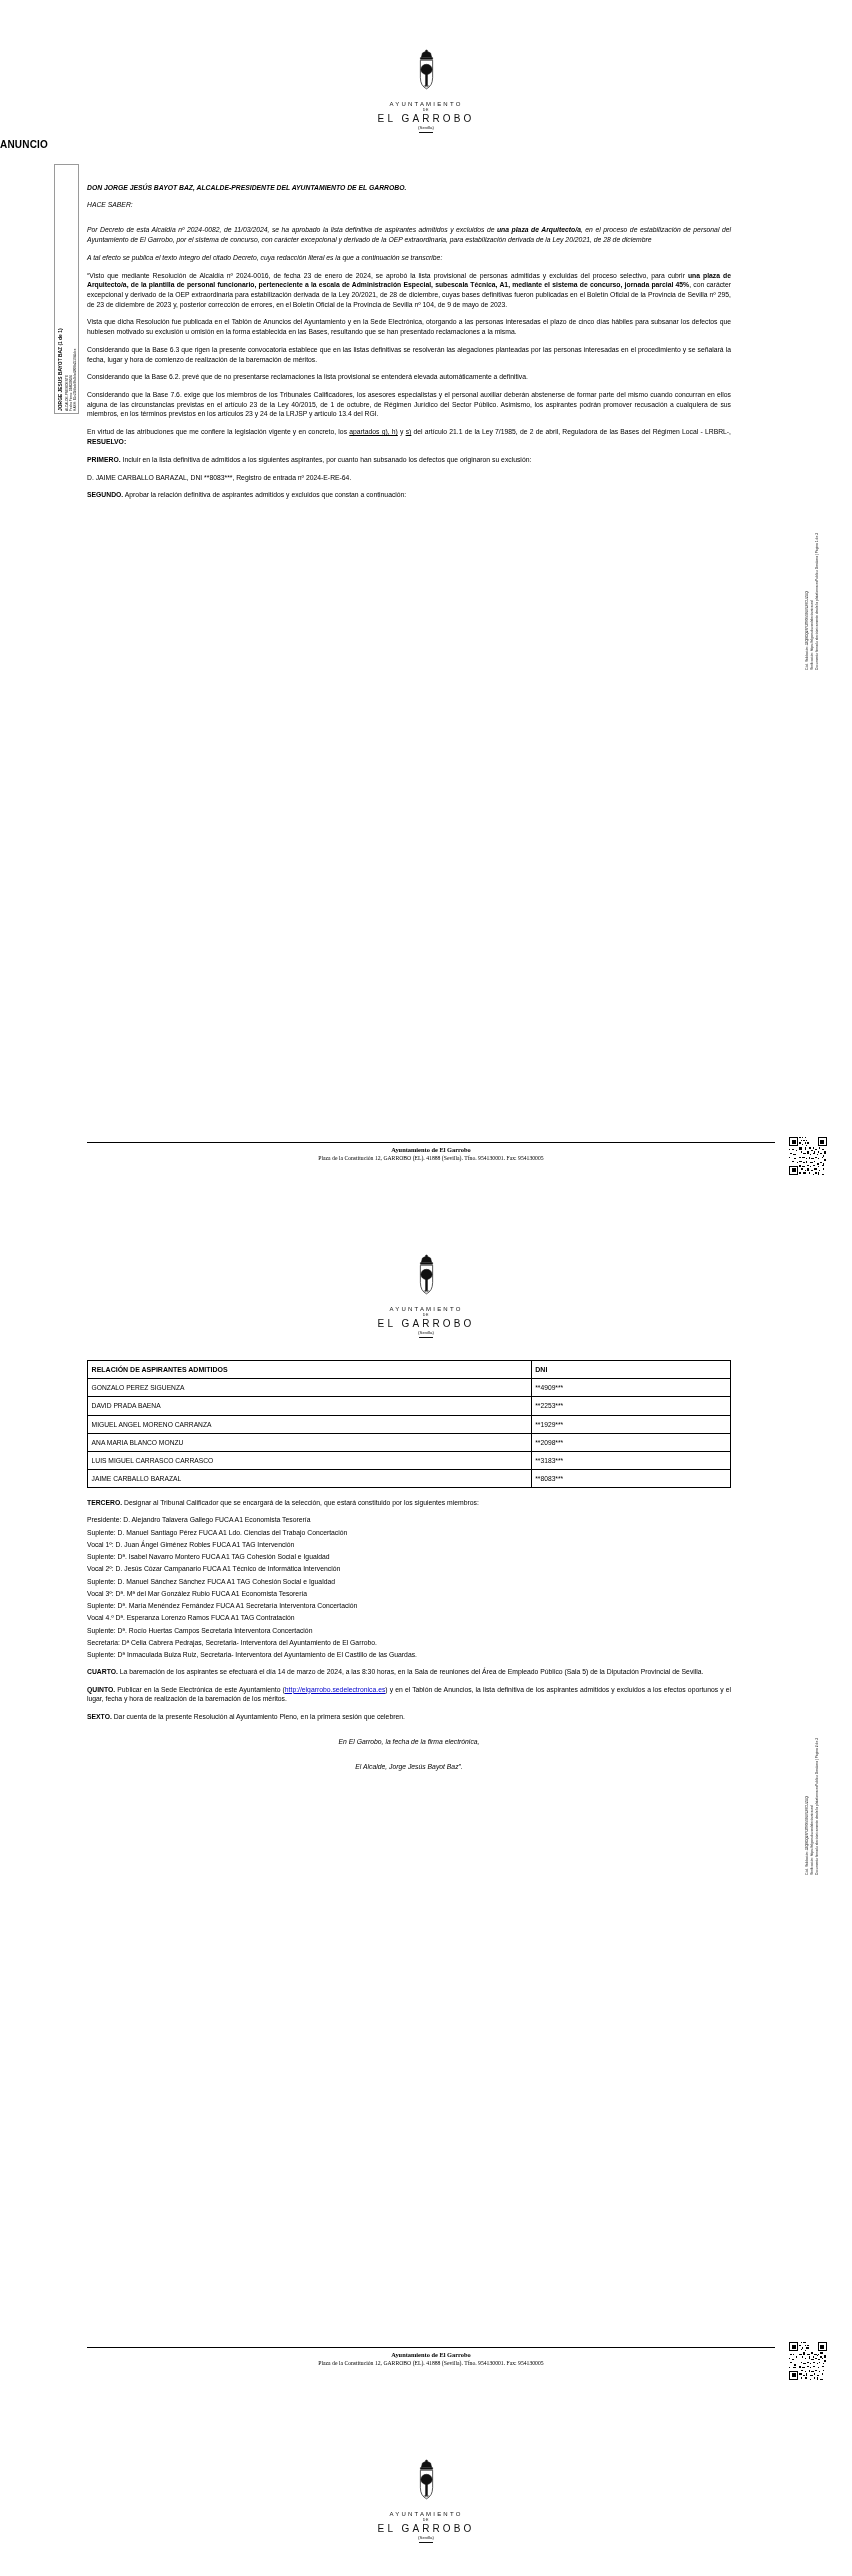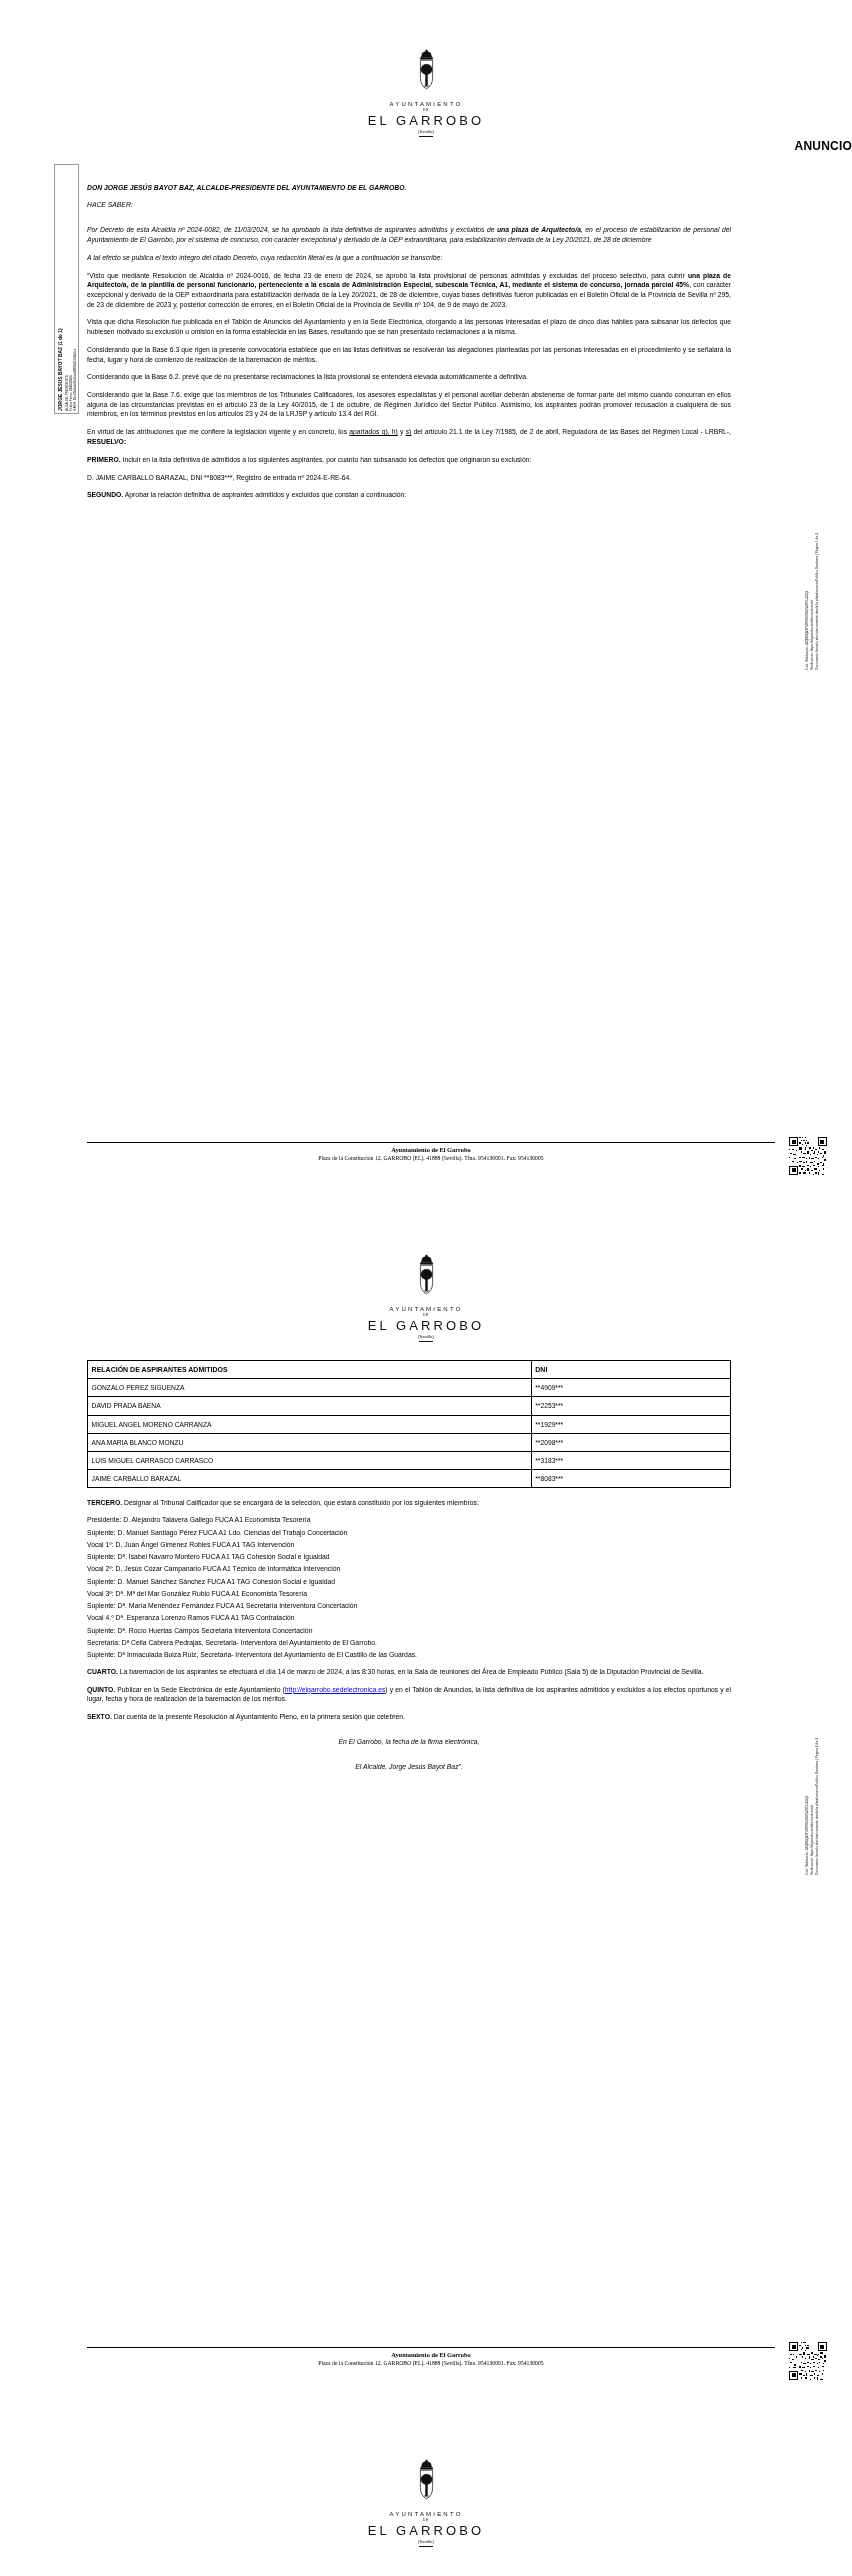--- a/index.html
+++ b/index.html
@@ -11,27 +11,27 @@
     background:#ffffff;
     overflow:hidden;
   }
   .page + .page{margin-top:0;}
 
   
   .crest{position:absolute;left:0;right:0;top:49px;text-align:center;}
   .crest svg{display:block;margin:0 auto;}
   .crest .l1{font-size:6px;letter-spacing:2.2px;margin-top:2.6px;color:#111;font-family:"Liberation Sans",sans-serif;}
   .crest .l2{font-size:3.6px;letter-spacing:0.8px;color:#111;margin-top:1px;}
-  .crest .l3{font-size:13px;letter-spacing:3.1px;color:#111;margin-top:1.5px;}
+  .crest .l3{font-size:10px;letter-spacing:3.1px;color:#111;margin-top:1.5px;}
   .crest .l4{font-size:4.4px;color:#111;margin-top:1px;}
   .crest .rule{width:13.4px;height:0.8px;background:#111;margin:2.1px auto 0;}
 
   
-  .anuncio{position:absolute;left:0;right:0;top:139px;text-align:right;
-           font-size:12px;font-weight:bold;letter-spacing:0.2px;color:#000;}
+  .anuncio{position:absolute;left:0;right:0;top:139px;text-align:left;
+           font-size:10px;font-weight:bold;letter-spacing:0.2px;color:#000;}
 
   
   .sigbox{
     position:absolute;
     left:54px;
     top:164px;
     width:25px;
     height:250px;
     border:0.5px solid #9a9a9a;
     box-sizing:border-box;

